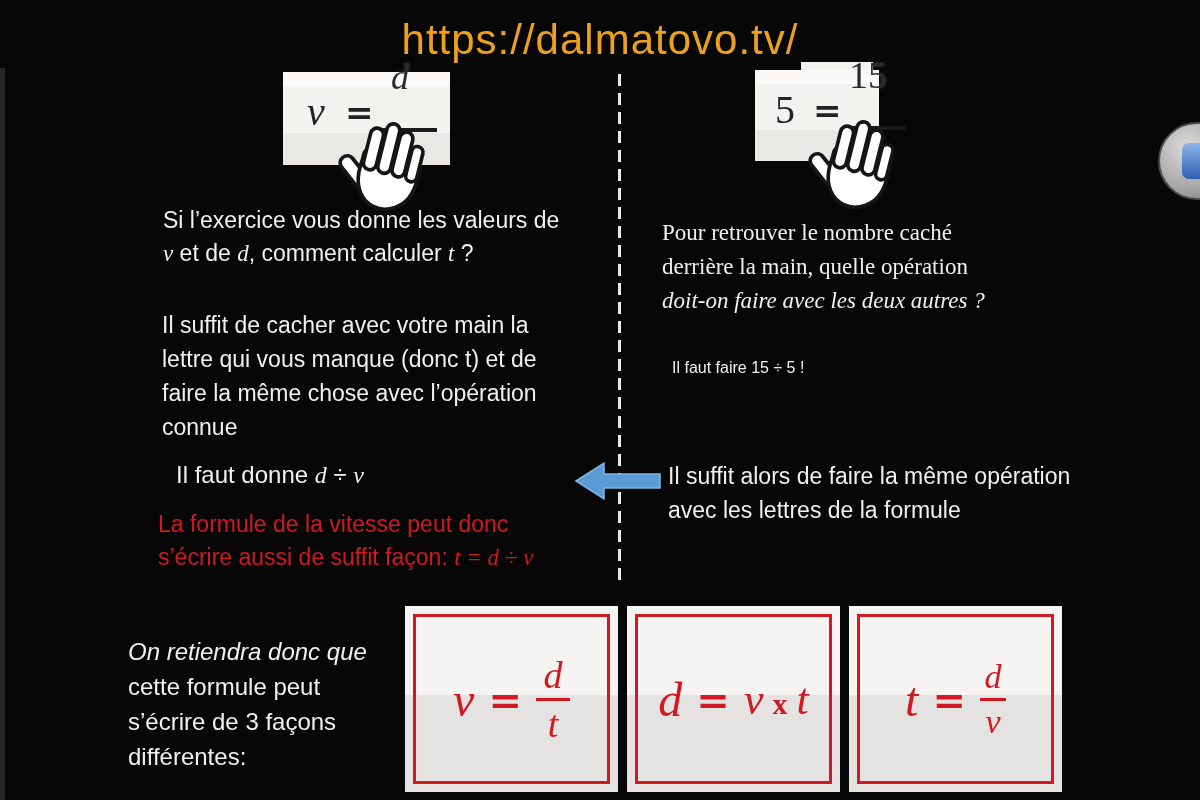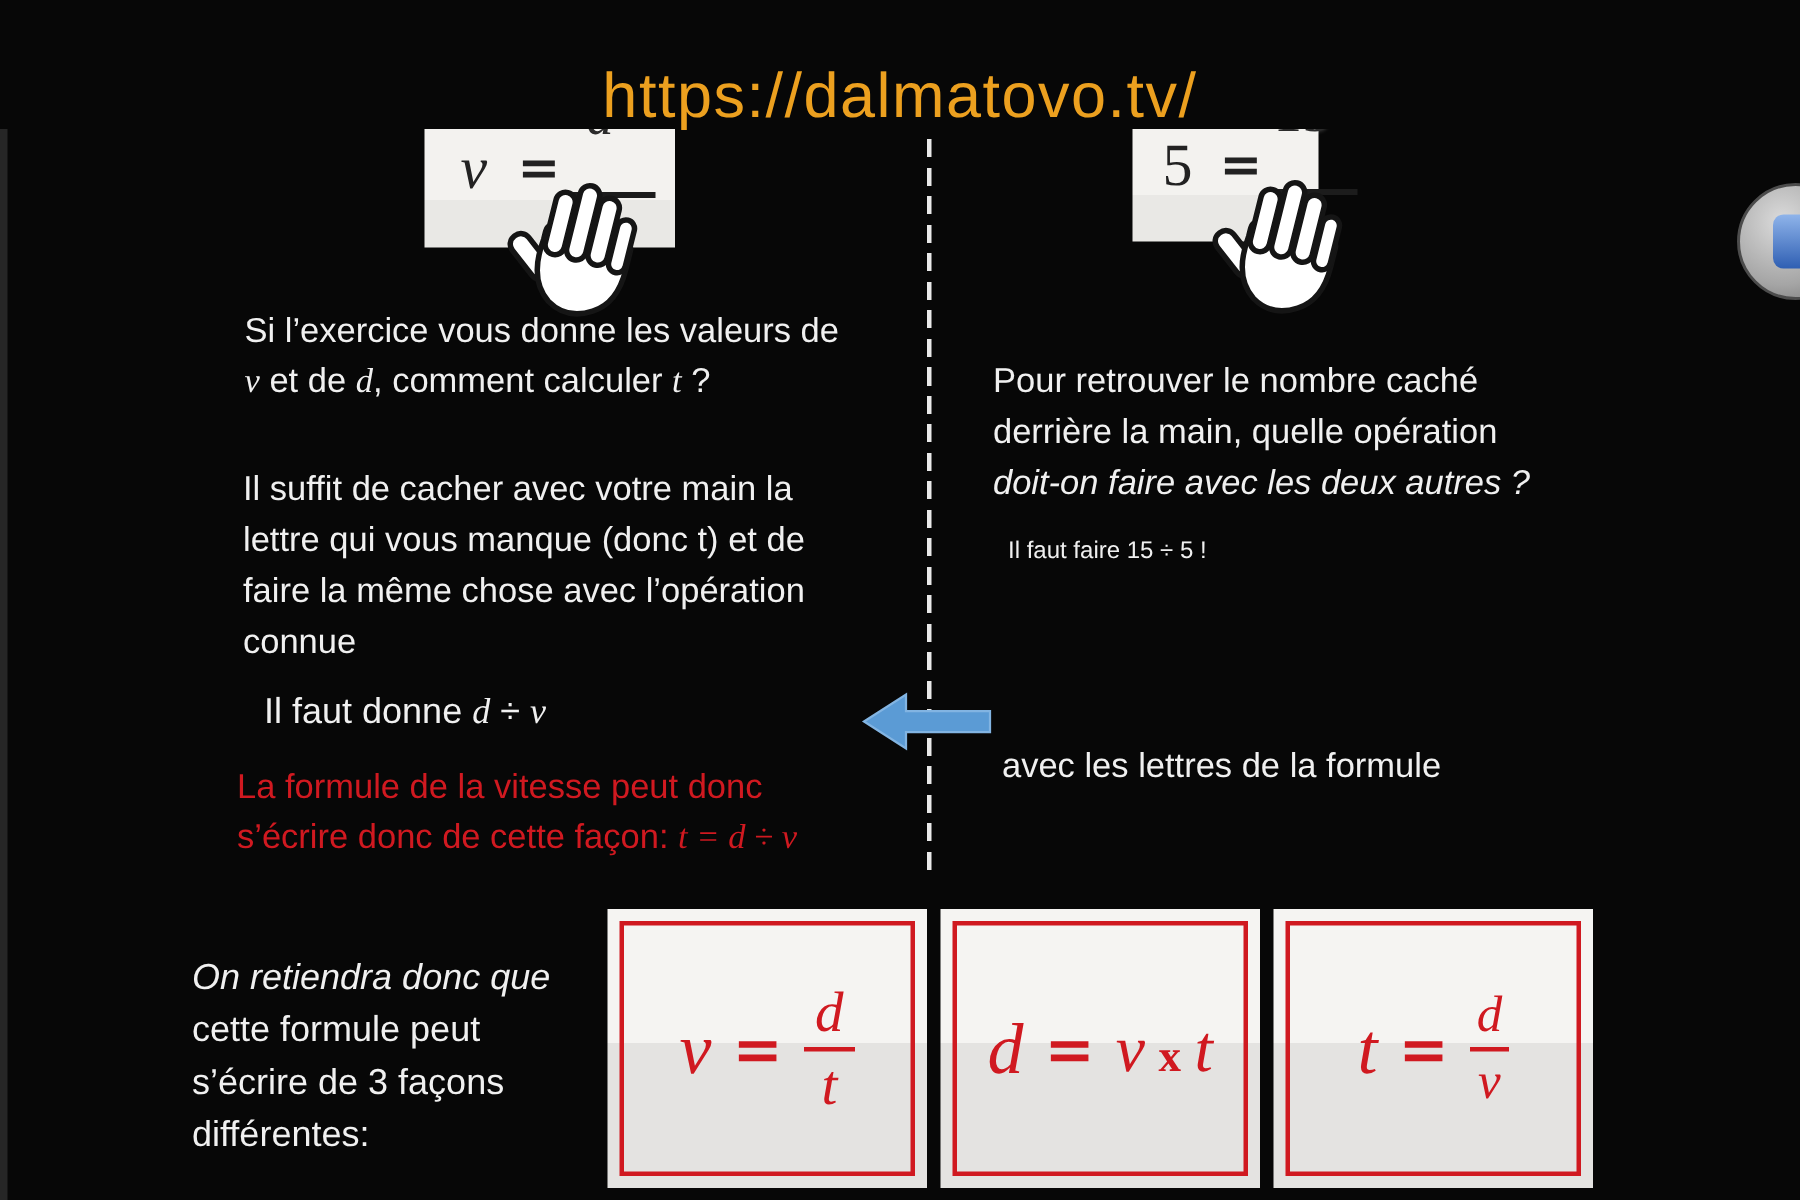--- a/index.html
+++ b/index.html
@@ -3,21 +3,21 @@
 <meta charset="utf-8">
 <style>
   html,body{margin:0;padding:0;background:#000;}
   #screen{position:relative;width:1200px;height:800px;background:#070707;overflow:hidden;
           font-family:"Liberation Sans",sans-serif;}
   
   #edge-strip{position:absolute;left:0;top:68px;width:5px;height:732px;background:#262626;}
 
   
   #url-band{position:absolute;top:0;left:0;width:100%;height:62px;background:#070707;z-index:6;
-            display:flex;align-items:flex-end;justify-content:center;margin-top:24px;}
+            display:flex;align-items:flex-end;justify-content:center;}
   #url-text{color:#ECA01F;font-size:42px;line-height:1;padding-bottom:1px;letter-spacing:1px;}
 
   
   .tcard{position:absolute;z-index:1;
          background:linear-gradient(#fbfaf9 0 14px,#f3f2ef 14px 66%,#e9e8e5 66% 100%);}
   #tcard-left{left:283px;top:72px;width:167px;height:93px;}
   #tcard-right{left:755px;top:70px;width:124px;height:91px;}
   .tcard .lhs{position:absolute;font-family:"Liberation Serif",serif;font-size:40px;color:#222;}
   #tcard-left .lhs{left:24px;top:16px;font-style:italic;}
   #tcard-right .lhs{left:20px;top:16px;}
@@ -41,21 +41,21 @@
            background:repeating-linear-gradient(180deg,#e9e9e9 0 12px,transparent 12px 19px);}
 
   
   .p{position:absolute;color:#f0f0f0;}
   .it{font-style:italic;text-align:right;}
   .serif-it{font-family:"Liberation Serif",serif;font-style:italic;}
   #left-question{left:163px;top:204px;font-size:23px;line-height:33px;}
   #left-explain{left:162px;top:308px;font-size:23px;line-height:34px;}
   #left-answer{left:176px;top:461px;font-size:24px;}
   #left-red{left:158px;top:508px;font-size:23px;line-height:33px;color:#D01920;}
-  #right-question{left:662px;top:236px;font-size:23px;line-height:34px;}
+  #right-question{left:662px;top:216px;font-size:23px;line-height:34px;font-family:Liberation Serif, serif;}
   #right-answer{left:672px;top:359px;font-size:16px;}
   #right-explain{left:668px;top:459px;font-size:23px;line-height:34px;}
   #bottom-note{left:128px;top:634px;font-size:24px;line-height:35px;}
 
   
   #arrow{position:absolute;left:574px;top:461px;width:88px;height:40px;z-index:3;}
 
   
   #formula-row{position:absolute;left:405px;top:606px;display:flex;gap:9px;z-index:1;}
   .bcard{width:213px;height:186px;box-sizing:border-box;padding:8px;
@@ -140,33 +140,33 @@
     <span>faire la même chose avec l’opération</span><br>
     <span>connue</span>
   </div>
 
   <div class="p" id="left-answer">
     <span>Il faut donne </span><span class="serif-it">d</span><span> ÷ </span><span class="serif-it">v</span>
   </div>
 
   <div class="p" id="left-red">
     <span>La formule de la vitesse peut donc</span><br>
-    <span>s’écrire donc de cette façon: </span><span class="serif-it">t = d ÷ v</span>
+    <span>s’écrire aussi de suffit façon: </span><span class="serif-it">t = d ÷ v</span>
   </div>
 
   <div class="p" id="right-question">
     <span>Pour retrouver le nombre caché</span><br>
     <span>derrière la main, quelle opération</span><br>
     <span class="it">doit-on faire avec les deux autres ?</span>
   </div>
 
   <div class="p" id="right-answer">Il faut faire 15 ÷ 5 !</div>
 
   <div class="p" id="right-explain">
-    <br>
+    <span>Il suffit alors de faire la même opération</span><br>
     <span>avec les lettres de la formule</span>
   </div>
 
   <svg id="arrow" viewBox="0 0 88 40">
     <polygon points="2,20 30,2 30,13 86,13 86,27 30,27 30,38" fill="#5B9BD5" stroke="#82b4e2" stroke-width="1.5"></polygon>
   </svg>
 
   <div class="p" id="bottom-note">
     <span class="it">On retiendra donc que</span><br>
     <span>cette formule peut</span><br>

